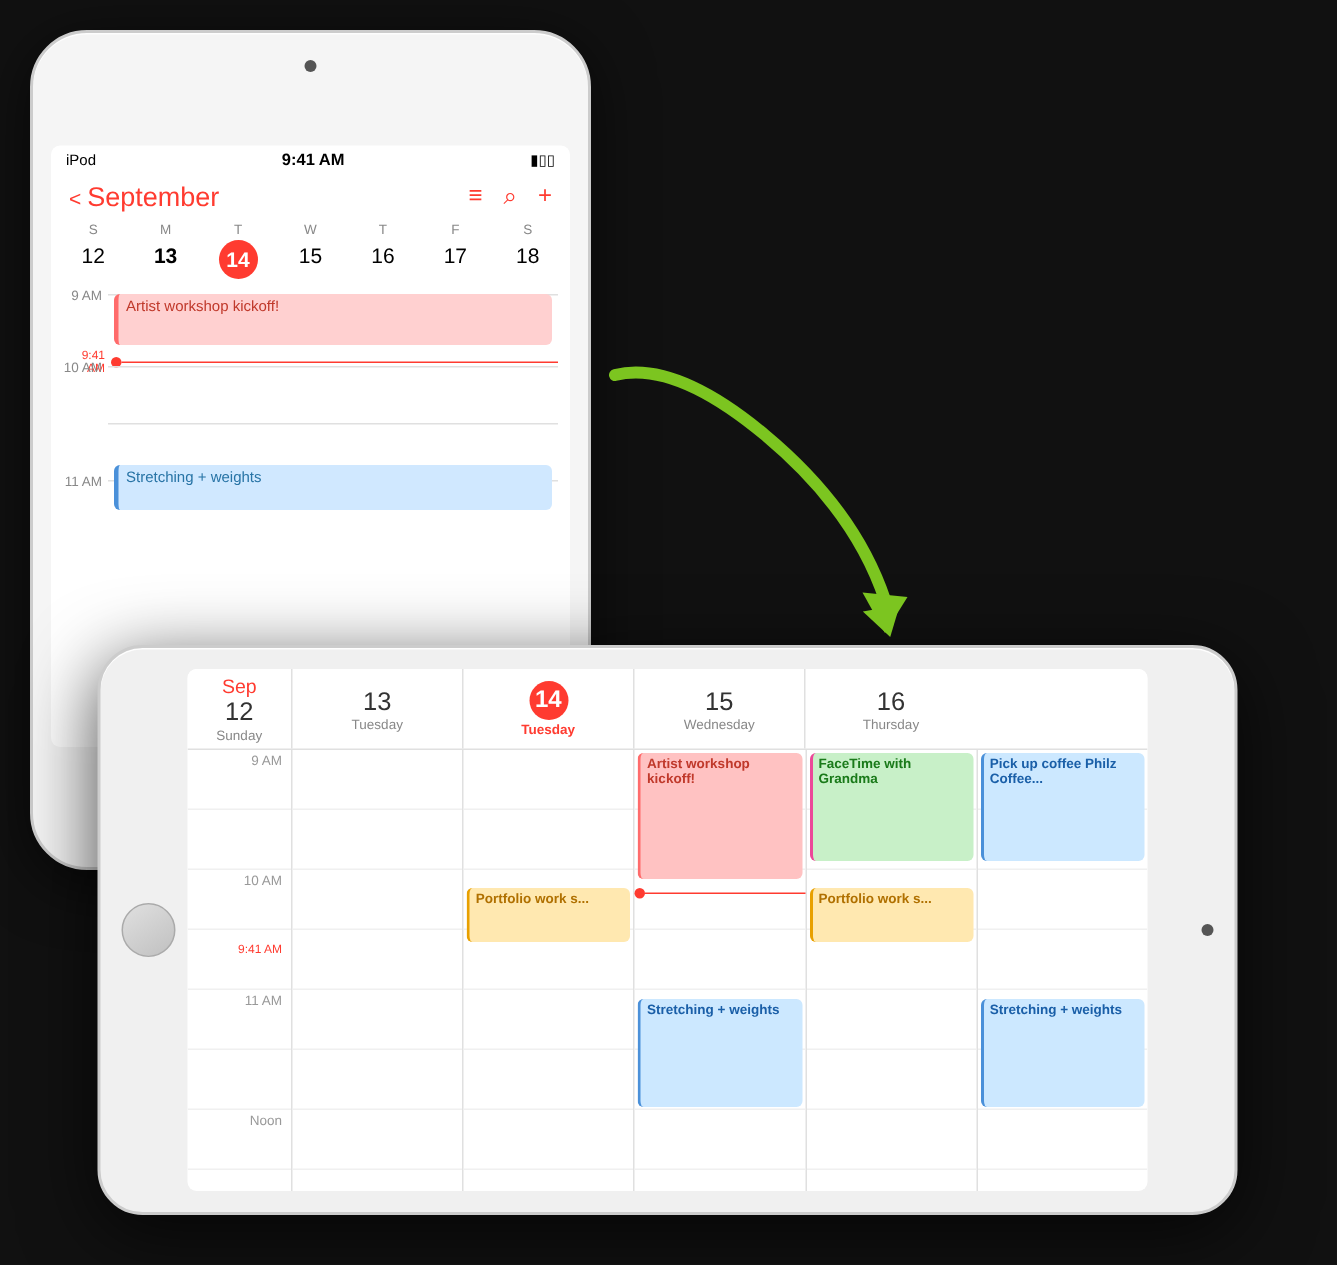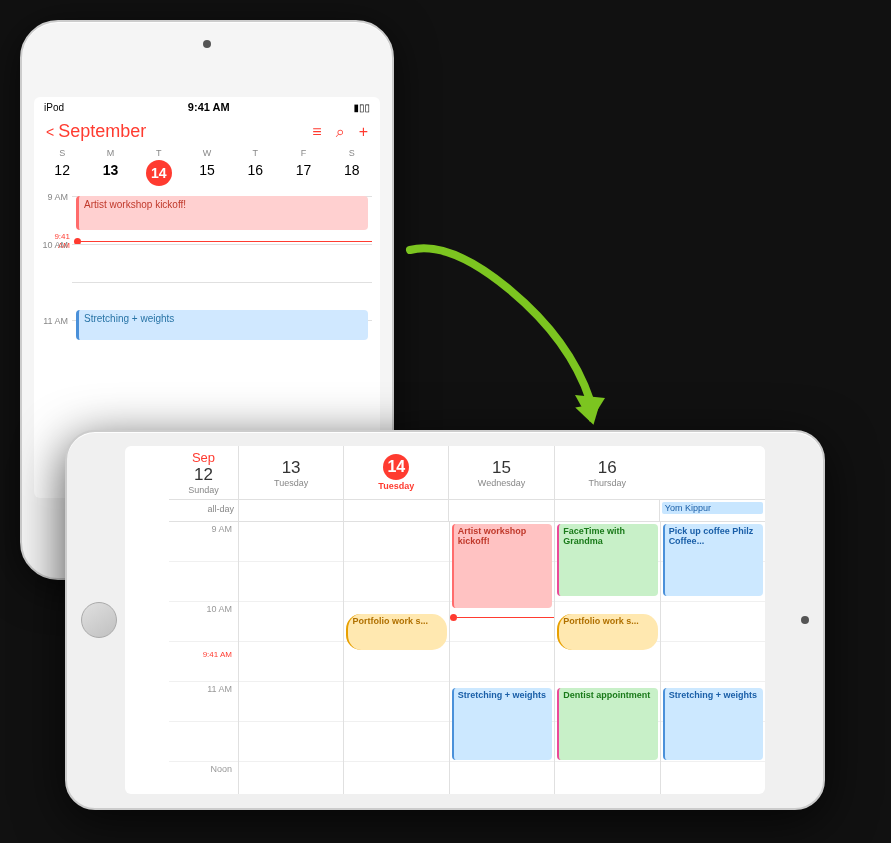--- a/index.html
+++ b/index.html
@@ -244,21 +244,20 @@
       background: #555;
     }
 
     
     .landscape-calendar {
       width: 100%;
       height: 100%;
       display: flex;
       flex-direction: column;
       font-size: 10px;
-      padding-left: 44px;
     }
 
     
     .cal-header {
       display: grid;
       grid-template-columns: 70px repeat(5, 1fr);
       border-bottom: 1px solid #e0e0e0;
       background: #fff;
     }
     .cal-header-cell {
@@ -312,21 +311,21 @@
       border-radius: 4px;
       padding: 2px 4px;
       font-size: 9px;
       font-weight: 600;
       overflow: hidden;
       z-index: 2;
     }
     .land-event-pink { background: #ffc2c2; color: #c0392b; border-left: 2px solid #ff6b6b; }
     .land-event-blue { background: #cce8ff; color: #1a5fa8; border-left: 2px solid #4a90d9; }
     .land-event-green { background: #c8f0c8; color: #1a7a1a; border-left: 2px solid #ec4899; }
-    .land-event-orange { background: #ffe8b0; color: #b07000; border-left: 2px solid #e8a000; border-radius: 15px; }
+    .land-event-orange { background: #ffe8b0; color: #b07000; border-left: 2px solid #e8a000; }
   </style>
 </head>
 <body>
 
 <div class="bg"></div>
 
 <div class="arrow-container">
   <svg viewBox="0 0 280 200" fill="none" xmlns="http://www.w3.org/2000/svg">
     <path d="M 20 20 Q 60 10 120 60 Q 180 110 200 170" stroke="#7cc520" stroke-width="8" fill="none" stroke-linecap="round"></path>
     <polygon points="185,175 210,175 200,195" fill="#7cc520" transform="rotate(-10, 200, 175)"></polygon>
@@ -444,30 +443,20 @@
         <div class="cal-header-cell cal-month-cell">
           <span style="font-size:17px; font-weight:300; color:#333;">15</span>
           <span style="font-size:9px; color:#888;">Wednesday</span>
         </div>
         <div class="cal-header-cell cal-month-cell" style="border-right:none;">
           <span style="font-size:17px; font-weight:300; color:#333;">16</span>
           <span style="font-size:9px; color:#888;">Thursday</span>
         </div>
       </div>
 
-      <div class="cal-allday">
-        <div class="cal-allday-label">all-day</div>
-        <div class="cal-allday-cell"></div>
-        <div class="cal-allday-cell"></div>
-        <div class="cal-allday-cell"></div>
-        <div class="cal-allday-cell"></div>
-        <div class="cal-allday-cell" style="border-right:none;">
-          <div class="allday-event">Yom Kippur</div>
-        </div>
-      </div>
 
       <div style="flex:1; display:flex; overflow:hidden; position:relative;">
 
         <div style="width:70px; flex-shrink:0; border-right:1px solid #e0e0e0;">
           <div style="height:40px; display:flex; align-items:flex-start; justify-content:flex-end; padding-right:6px; padding-top:2px; border-bottom:1px solid #f0f0f0; font-size:9px; color:#999;">9 AM</div>
           <div style="height:40px; border-bottom:1px solid #f0f0f0;"></div>
           <div style="height:40px; display:flex; align-items:flex-start; justify-content:flex-end; padding-right:6px; padding-top:2px; border-bottom:1px solid #f0f0f0; font-size:9px; color:#999;">10 AM</div>
           <div style="height:40px; border-bottom:1px solid #f0f0f0; position:relative;">
 
             <span style="position:absolute; right:6px; top:8px; font-size:8px; color:#ff3b30; white-space:nowrap;">9:41 AM</span>
@@ -528,21 +517,20 @@
           <div style="height:40px; border-bottom:1px solid #f0f0f0;"></div>
           <div style="height:40px; border-bottom:1px solid #f0f0f0;"></div>
           <div style="height:40px; border-bottom:1px solid #f0f0f0;"></div>
           <div style="height:40px; border-bottom:1px solid #f0f0f0;"></div>
           <div style="height:40px; border-bottom:1px solid #f0f0f0;"></div>
 
           <div class="land-event land-event-green" style="top:2px; height:72px;">FaceTime with Grandma</div>
 
           <div class="land-event land-event-orange" style="top:92px; height:36px;">Portfolio work s...</div>
 
-          <div class="land-event land-event-green" style="top:166px; height:72px;">Dentist appointment</div>
 
         </div>
 
         <div style="flex:1; position:relative;">
           <div style="height:40px; border-bottom:1px solid #f0f0f0;"></div>
           <div style="height:40px; border-bottom:1px solid #f0f0f0;"></div>
           <div style="height:40px; border-bottom:1px solid #f0f0f0;"></div>
           <div style="height:40px; border-bottom:1px solid #f0f0f0;"></div>
           <div style="height:40px; border-bottom:1px solid #f0f0f0;"></div>
           <div style="height:40px; border-bottom:1px solid #f0f0f0;"></div>

